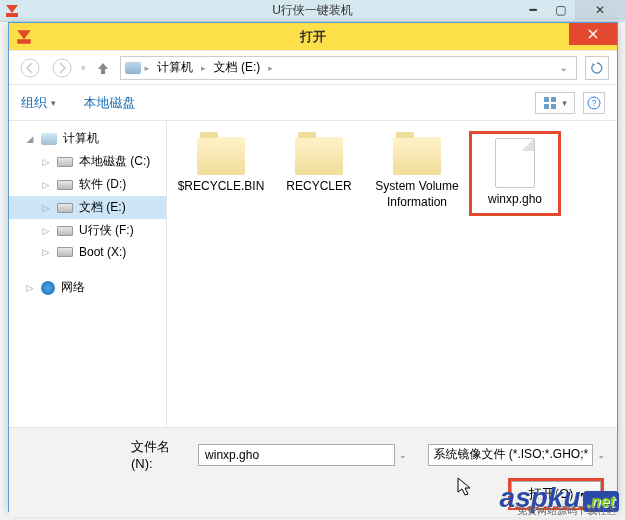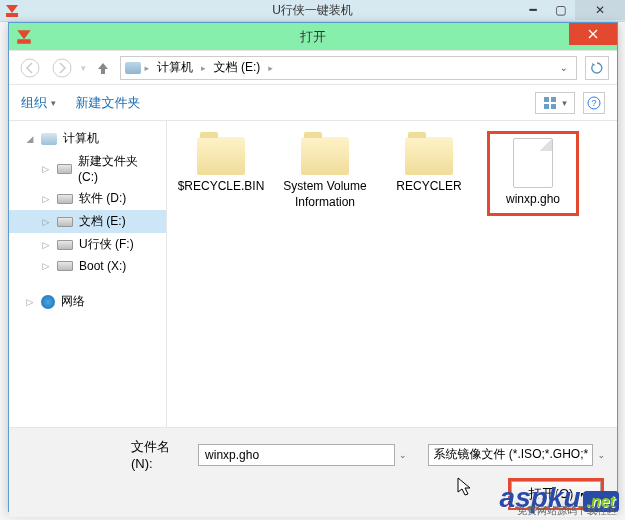--- a/index.html
+++ b/index.html
@@ -7,57 +7,57 @@
 
 .parent-window { position: absolute; top: 0; left: 0; width: 625px; height: 520px; background: #f5f5f5; }
 .parent-titlebar { height: 22px; background: #d6e8f0; display: flex; align-items: center; justify-content: center; border-bottom: 1px solid #c8d8e0; position: relative; }
 .parent-title { font-size: 12px; color: #333; }
 .parent-icon { position: absolute; left: 4px; top: 3px; width: 16px; height: 16px; }
 .parent-wincontrols { position: absolute; right: 0; top: 0; display: flex; }
 .parent-btn { width: 28px; height: 20px; display: flex; align-items: center; justify-content: center; font-size: 12px; color: #333; }
 .parent-btn.close { width: 50px; background: #c8d8e0; }
 
 .dialog { position: absolute; top: 22px; left: 8px; width: 610px; height: 490px; background: #fff; border: 1px solid #5a9bd4; box-shadow: 0 2px 10px rgba(0,0,0,.2); }
-.dialog-titlebar { height: 28px; background: #86efac; display: flex; align-items: center; justify-content: center; position: relative; border-bottom: 1px solid #e6e6e6; }
+.dialog-titlebar { height: 28px; background: #fde047; display: flex; align-items: center; justify-content: center; position: relative; border-bottom: 1px solid #e6e6e6; font-weight: bold; }
 .dialog-title { font-size: 13px; color: #333; }
 .dialog-icon { position: absolute; left: 6px; top: 5px; width: 18px; height: 18px; }
 .dialog-close { position: absolute; right: 0; top: 0; width: 48px; height: 22px; background: #e2492f; color: #fff; display: flex; align-items: center; justify-content: center; }
 .dialog-close svg { width: 10px; height: 10px; }
 
 .nav-row { height: 34px; display: flex; align-items: center; padding: 0 8px; gap: 6px; border-bottom: 1px solid #e6e6e6; }
 .nav-arrow { width: 26px; height: 26px; border-radius: 4px; display: flex; align-items: center; justify-content: center; color: #888; }
 .nav-arrow.disabled { color: #ccc; }
 .nav-up { width: 22px; height: 22px; display: flex; align-items: center; justify-content: center; color: #777; }
 .breadcrumb { flex: 1; height: 24px; border: 1px solid #ccc; display: flex; align-items: center; padding: 0 4px; gap: 4px; font-size: 12px; background: #fff; }
 .bc-icon { width: 16px; height: 12px; background: linear-gradient(#bcd6e8,#8fb5d0); border-radius: 2px; }
 .bc-seg { padding: 0 4px; }
 .bc-sep { color: #999; font-size: 9px; }
 .bc-dd { margin-left: auto; color: #666; font-size: 10px; padding: 0 4px; }
 .refresh { width: 24px; height: 24px; border: 1px solid #ccc; display: flex; align-items: center; justify-content: center; margin-left: 2px; }
 .search { width: 150px; height: 24px; border: 1px solid #ccc; display: flex; align-items: center; padding: 0 6px; font-size: 12px; color: #888; gap: 4px; }
 
-.toolbar { height: 36px; display: flex; align-items: center; padding: 0 12px; gap: 20px; border-bottom: 1px solid #e6e6e6; font-size: 13px; }
+.toolbar { height: 36px; display: flex; align-items: center; padding: 0 12px; gap: 28px; border-bottom: 1px solid #e6e6e6; font-size: 13px; }
 .tb-item { display: flex; align-items: center; gap: 4px; color: #1a6db3; }
 .tb-dd { font-size: 9px; color: #666; }
 .tb-right { margin-left: auto; display: flex; gap: 8px; }
 .tb-view { width: 40px; height: 22px; border: 1px solid #ccc; display: flex; align-items: center; justify-content: center; }
 .tb-help { width: 22px; height: 22px; border: 1px solid #ccc; display: flex; align-items: center; justify-content: center; color: #2a7de1; font-size: 12px; }
 
 .body { display: flex; height: 306px; }
 .tree { width: 158px; border-right: 1px solid #e6e6e6; padding: 6px 0; font-size: 12px; overflow: hidden; }
 .tree-node { display: flex; align-items: center; gap: 6px; padding: 3px 8px 3px 16px; }
 .tree-node.lvl1 { padding-left: 32px; }
 .tree-node.selected { background: #cde6f7; }
 .tree-node .chev { width: 10px; color: #999; font-size: 9px; text-align: center; }
 .tree-icon { width: 16px; height: 12px; }
 .drive-icon { background: linear-gradient(#e8e8e8,#bcbcbc); border-radius: 1px; border: 1px solid #999; height: 10px; }
 .pc-icon { background: linear-gradient(#d6e8f2,#9cc0d8); border-radius: 2px; }
 .net-icon { background: radial-gradient(circle,#4aa6e0,#1a6db3); border-radius: 50%; width: 14px; height: 14px; }
 
-.files { flex: 1; padding: 10px 8px; display: flex; flex-wrap: wrap; align-content: flex-start; gap: 12px; }
+.files { flex: 1; padding: 10px 8px; display: flex; flex-wrap: wrap; align-content: flex-start; gap: 6px; }
 .file-item { width: 92px; display: flex; flex-direction: column; align-items: center; padding: 6px 2px; font-size: 12px; text-align: center; line-height: 1.3; }
 .file-item.highlight { border: 3px solid #e2492f; width: 92px; padding: 4px 0; }
 .folder-icon { width: 48px; height: 38px; background: linear-gradient(#fff2c8,#f0dd9a); border-radius: 3px 3px 2px 2px; position: relative; margin-bottom: 4px; }
 .folder-icon::before { content: ''; position: absolute; top: -5px; left: 3px; width: 18px; height: 6px; background: #f0dd9a; border-radius: 2px 2px 0 0; }
 .file-icon { width: 40px; height: 50px; background: #fff; border: 1px solid #c8c8c8; border-radius: 2px; position: relative; margin-bottom: 4px; }
 .file-icon::before { content: ''; position: absolute; top: 0; right: 0; width: 12px; height: 12px; background: linear-gradient(135deg,transparent 48%,#e0e0e0 50%); }
 
 .bottom { border-top: 1px solid #e6e6e6; padding: 10px 12px; background: #f2f2f2; }
 .row1 { display: flex; align-items: center; gap: 22px; margin-bottom: 10px; }
 .lbl { font-size: 13px; }
@@ -142,21 +142,21 @@
         </svg>
     </div>
   </div>
 
   <div class="toolbar">
     <div class="tb-item">
       <span>组织</span>
       <span class="tb-dd">▾</span>
     </div>
     <div class="tb-item">
-      <span>新建文件夹</span>
+      <span>本地磁盘</span>
     </div>
     <div class="tb-right">
       <div class="tb-view">
         <svg width="16" height="14" viewBox="0 0 16 14">
             <rect x="1" y="1" width="5" height="5" fill="#6aa0c8"></rect>
             <rect x="8" y="1" width="5" height="5" fill="#6aa0c8"></rect>
             <rect x="1" y="8" width="5" height="5" fill="#6aa0c8"></rect>
             <rect x="8" y="8" width="5" height="5" fill="#6aa0c8"></rect>
           </svg>
         <span class="tb-dd" style="margin-left:3px">▾</span>
@@ -173,21 +173,21 @@
   <div class="body">
     <div class="tree">
       <div class="tree-node">
         <span class="chev">◢</span>
         <div class="tree-icon pc-icon"></div>
         <span>计算机</span>
       </div>
       <div class="tree-node lvl1">
         <span class="chev">▷</span>
         <div class="tree-icon drive-icon"></div>
-        <span>新建文件夹 (C:)</span>
+        <span>本地磁盘 (C:)</span>
       </div>
       <div class="tree-node lvl1">
         <span class="chev">▷</span>
         <div class="tree-icon drive-icon"></div>
         <span>软件 (D:)</span>
       </div>
       <div class="tree-node lvl1 selected">
         <span class="chev">▷</span>
         <div class="tree-icon drive-icon"></div>
         <span>文档 (E:)</span>
@@ -210,25 +210,25 @@
       </div>
     </div>
 
     <div class="files">
       <div class="file-item">
         <div class="folder-icon"></div>
         <span>$RECYCLE.BIN</span>
       </div>
       <div class="file-item">
         <div class="folder-icon"></div>
-        <span>System Volume Information</span>
+        <span>RECYCLER</span>
       </div>
       <div class="file-item">
         <div class="folder-icon"></div>
-        <span>RECYCLER</span>
+        <span>System Volume Information</span>
       </div>
       <div class="file-item highlight">
         <div class="file-icon"></div>
         <span>winxp.gho</span>
       </div>
     </div>
   </div>
 
   <div class="bottom">
     <div class="row1">

